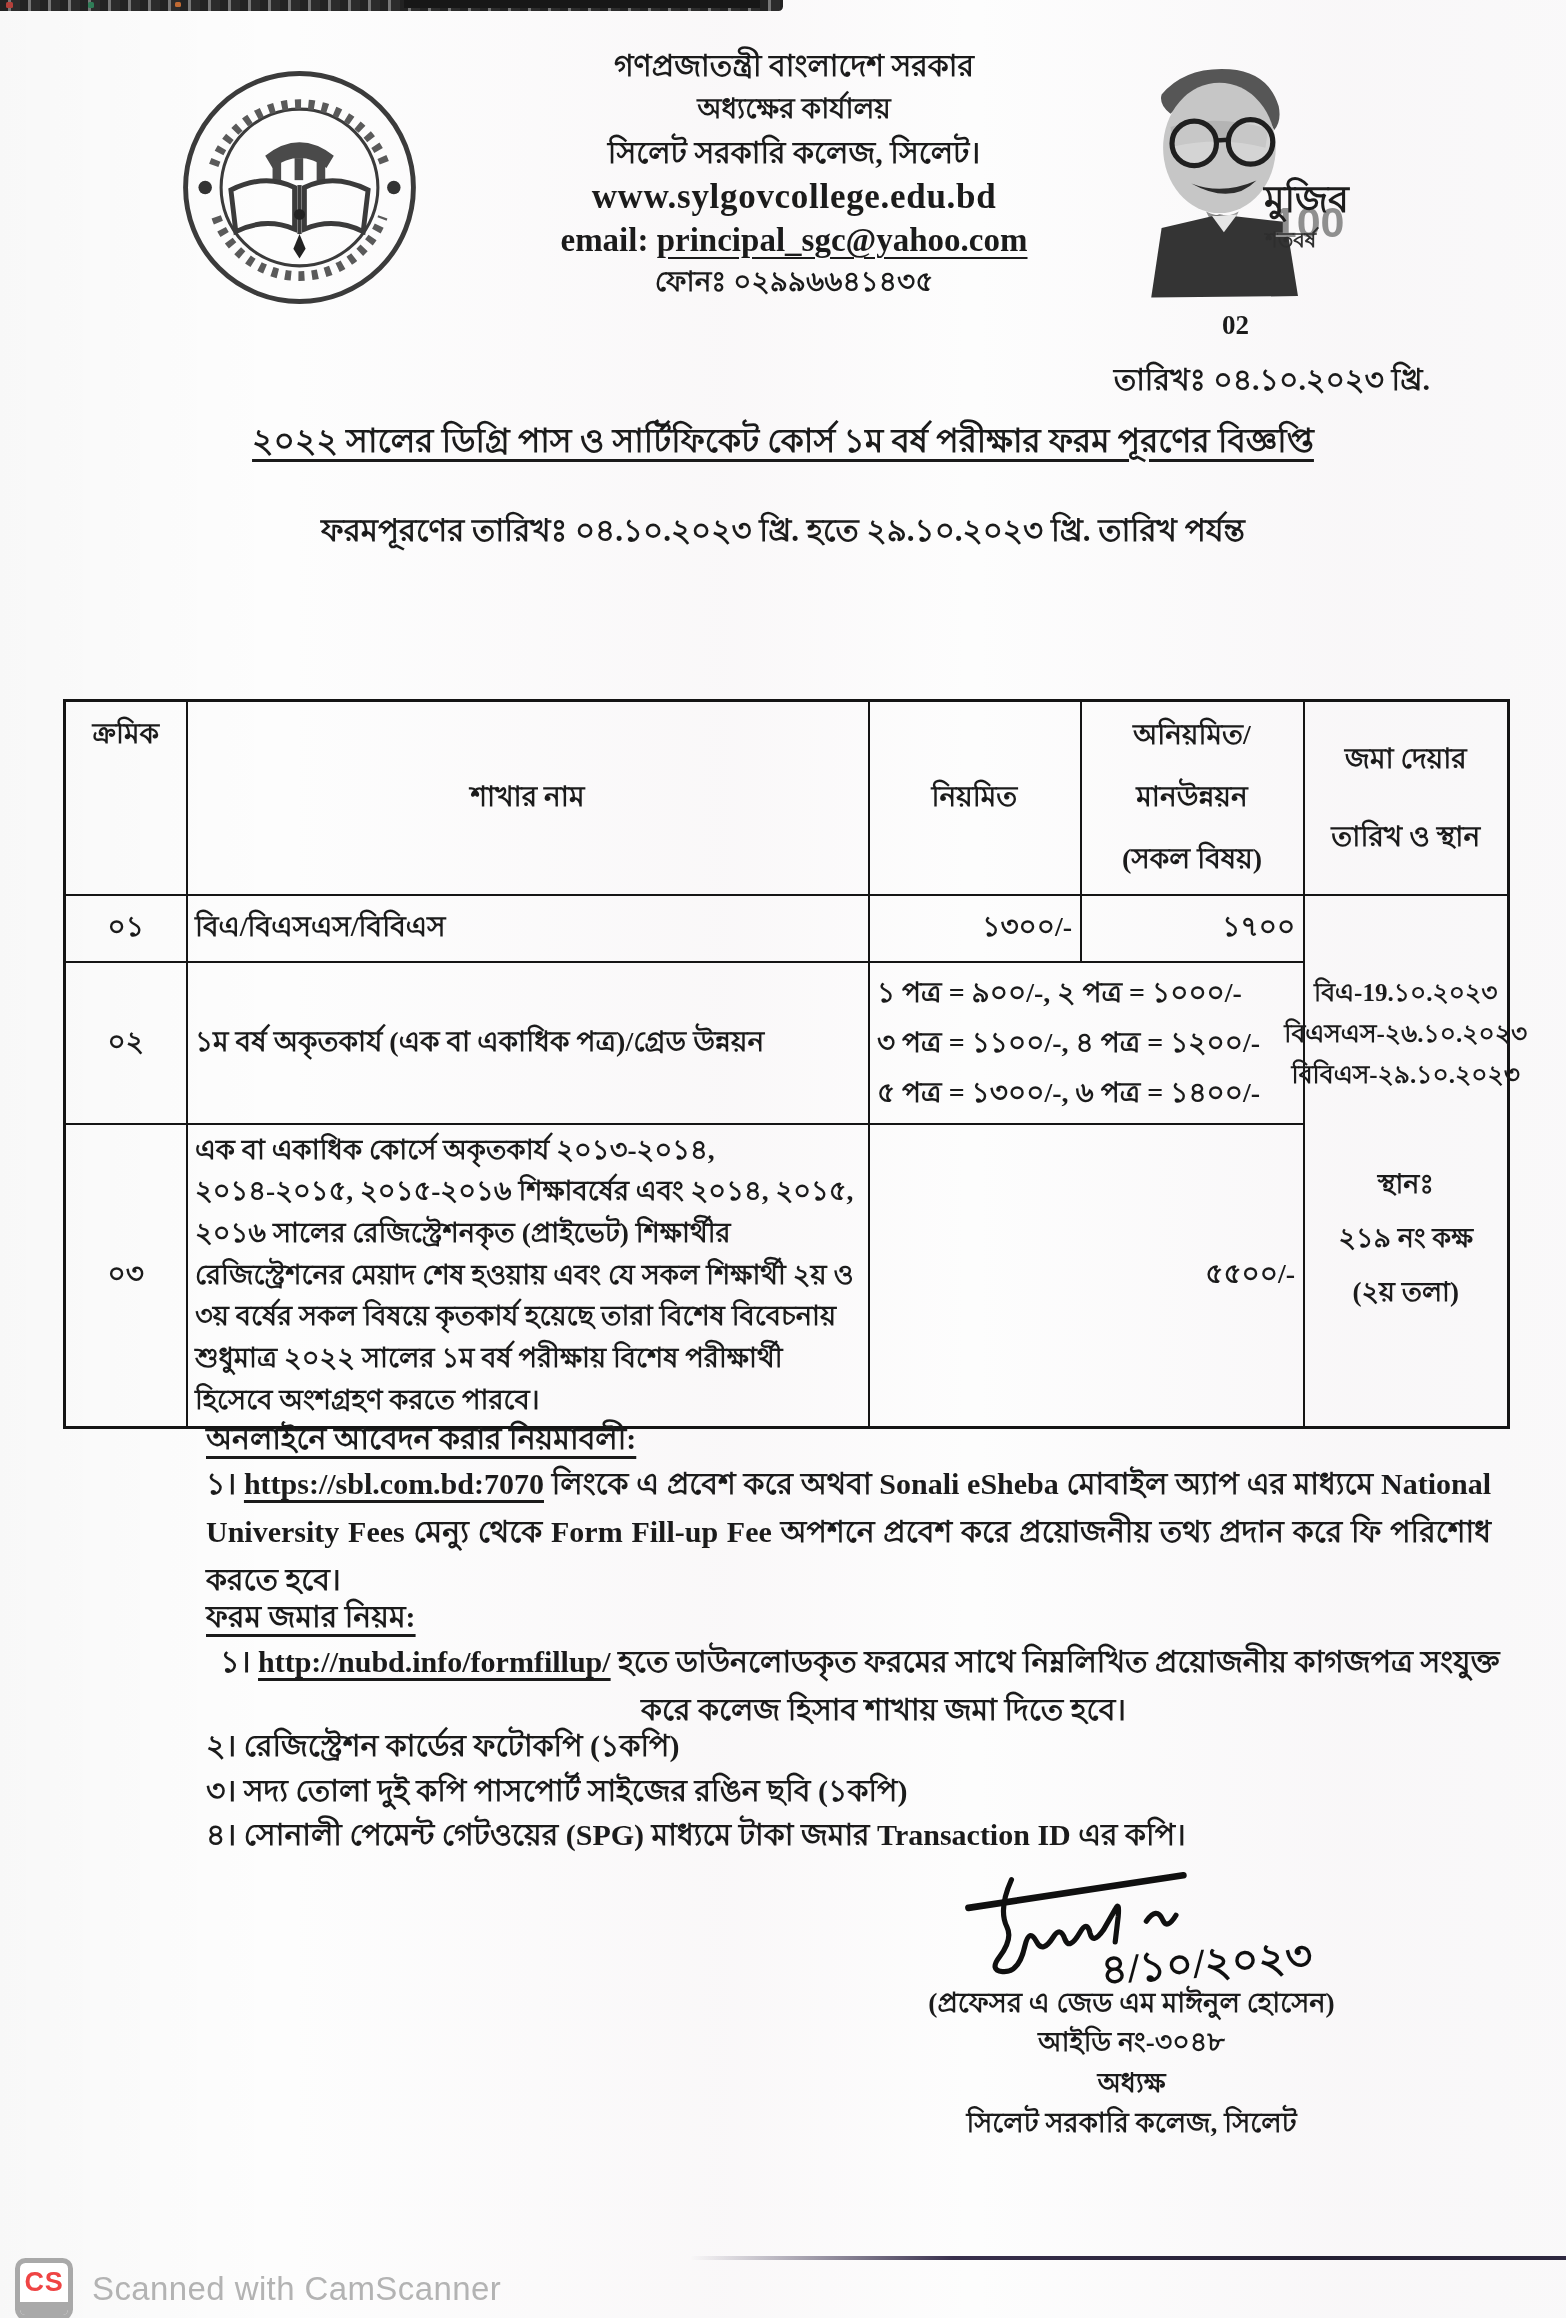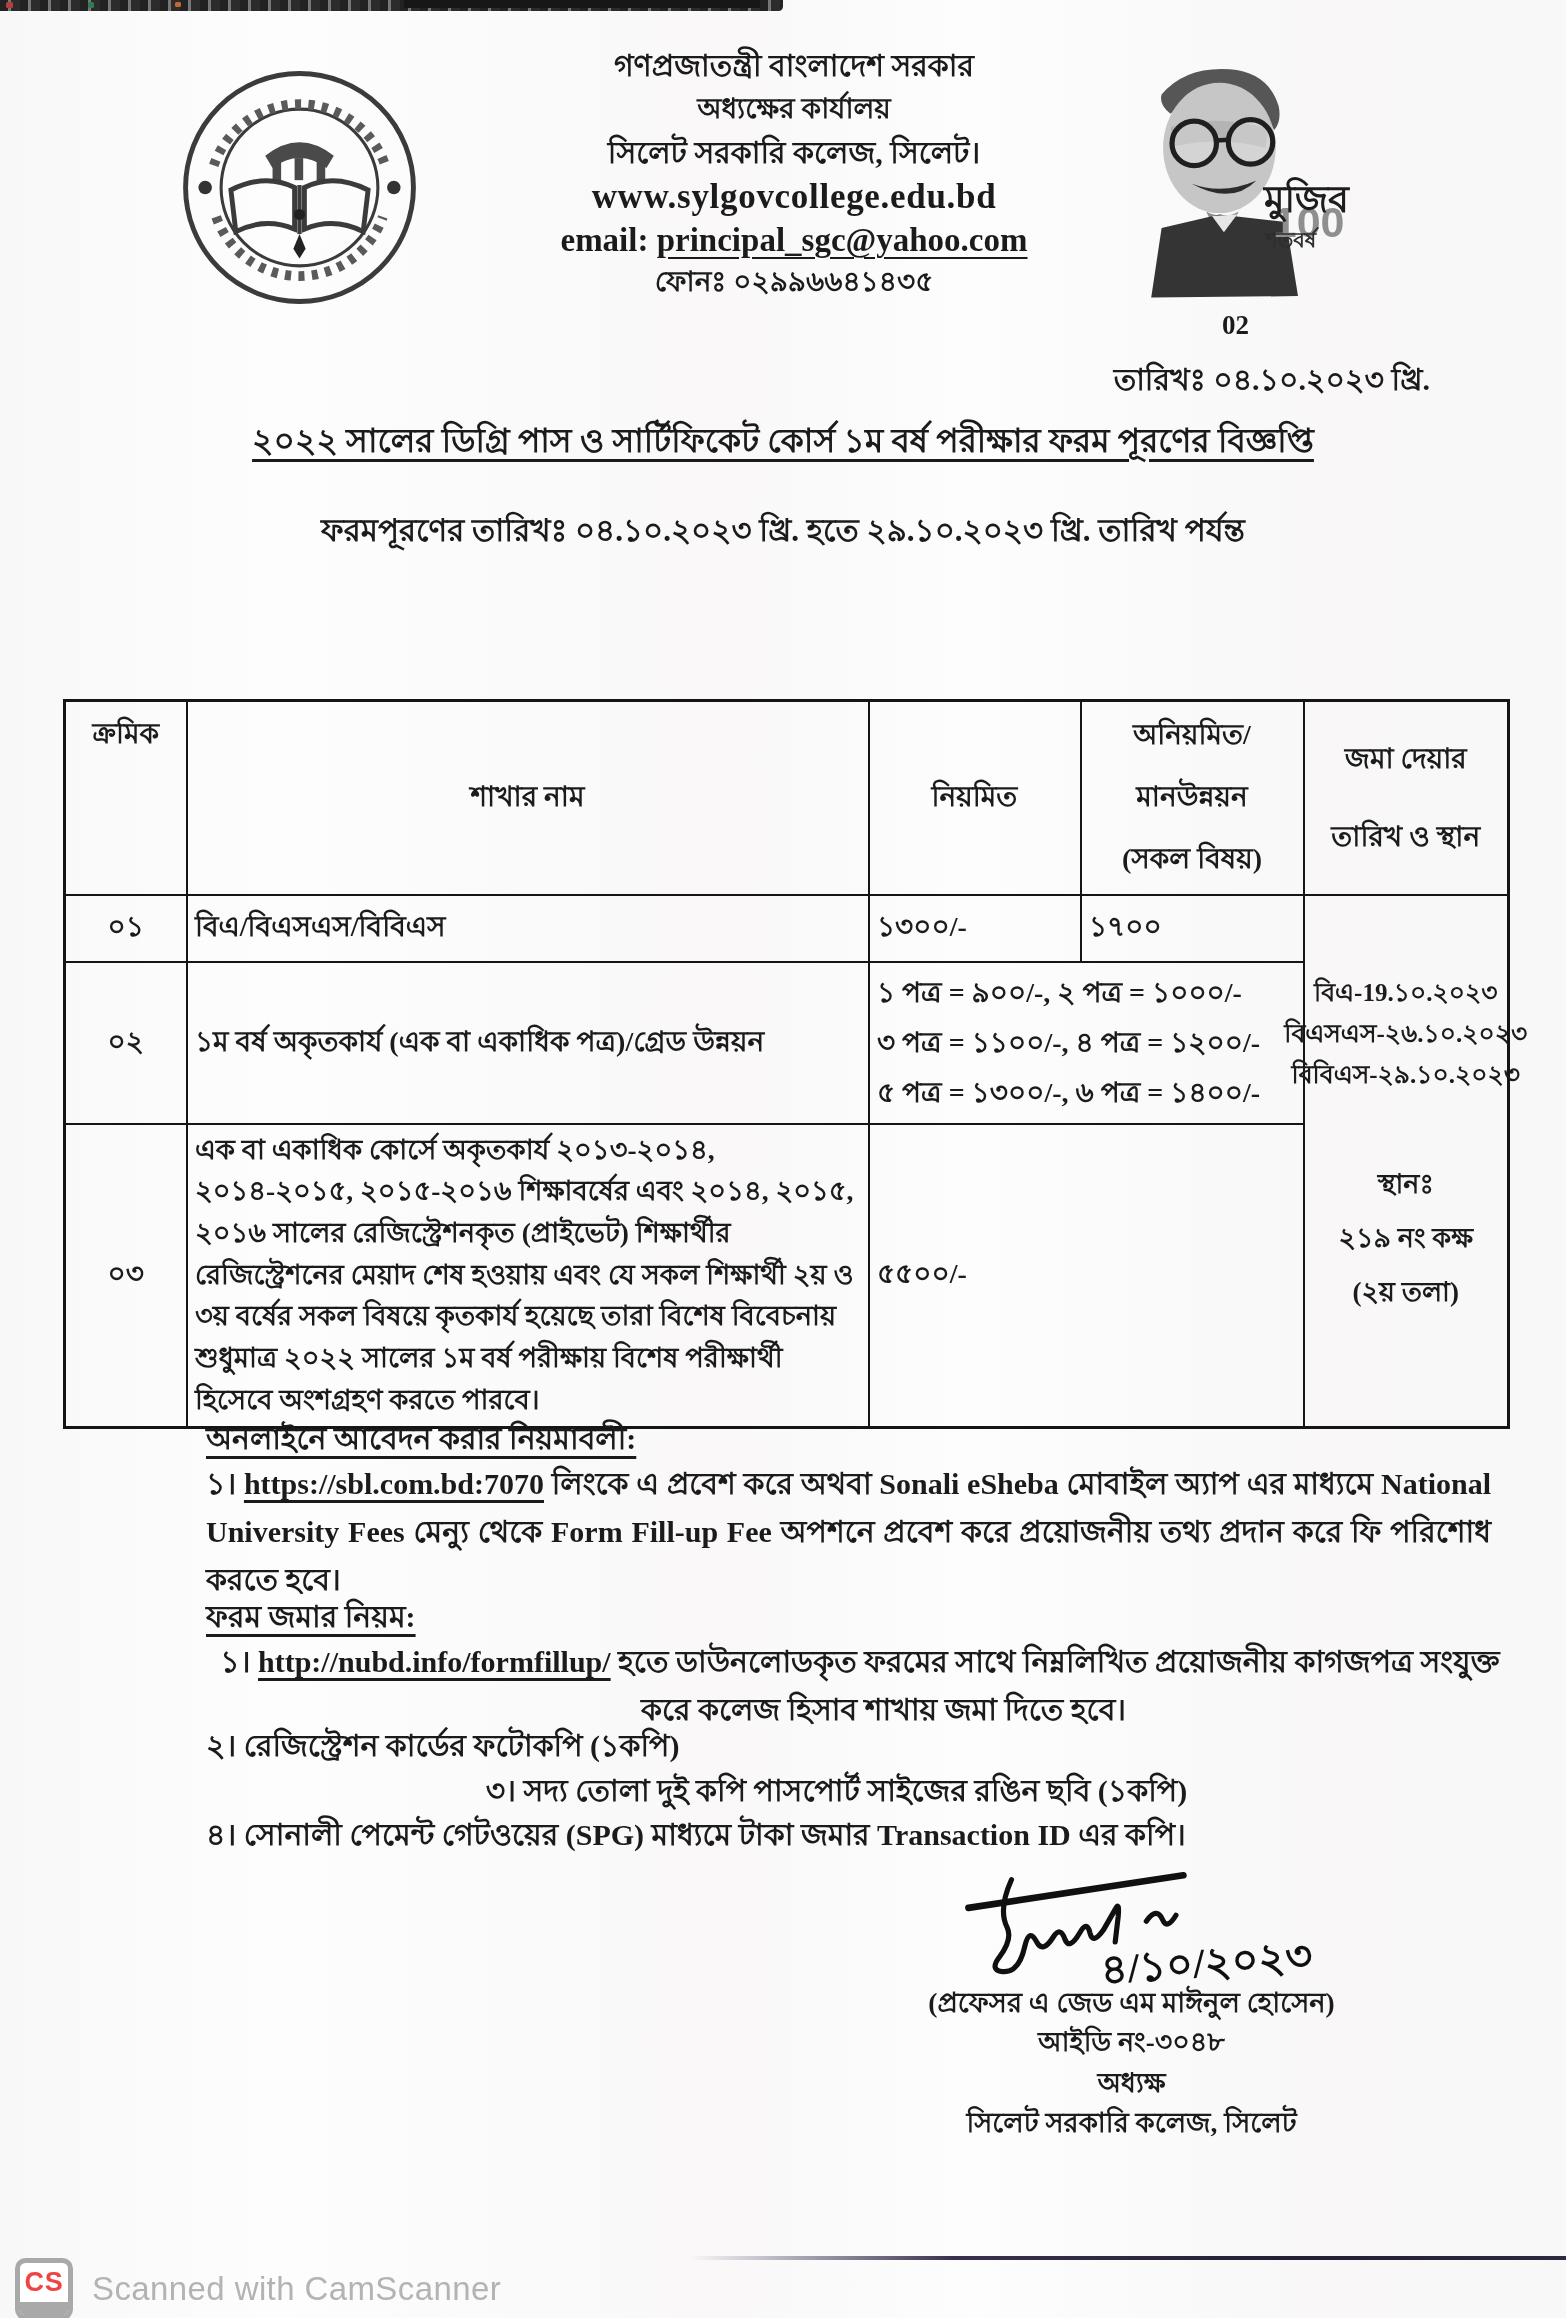--- a/index.html
+++ b/index.html
@@ -56,21 +56,21 @@
   .th-serial { vertical-align: top !important; padding-top: 10.4px !important; }
   .hdr-stack { display: flex; flex-direction: column; justify-content: space-between; height: 171px; padding: 6px 0; }
   .hdr-stack2 { display: flex; flex-direction: column; gap: 31px; padding-top: 16.3px; height: 154px; box-sizing: border-box; }
   .row-h { height: 194px; }
   .row-1 { height: 67px; }
   .row-2 { height: 145px; }
   .row-3 { height: 285px; }
   td.serial { text-align: center; font-size: 28px; vertical-align: middle; }
   td.branch { text-align: left; font-size: 28px; padding-left: 28px; vertical-align: middle; }
   td.branch-long { text-align: left; font-size: 27.4px; line-height: 1.52; padding: 13.4px 19px 13.4px 28px; vertical-align: middle; }
-  td.amount { text-align: left; font-size: 28px; vertical-align: middle; margin-left: 29px; }
+  td.amount { text-align: right; font-size: 28px; vertical-align: middle; margin-left: 29px; }
   td.fees-merged { text-align: left; font-size: 28px; vertical-align: middle; padding-left: 18px; }
   .fee-line { line-height: 1.8; }
   td.deposit { vertical-align: top; text-align: center; }
   .deposit-inner { display: flex; flex-direction: column; align-items: center; padding-top: 71px; gap: 62px; }
   .dates div { font-size: 25px; font-weight: 700; line-height: 1.65; }
   .venue div { font-size: 27px; font-weight: 700; line-height: 2.0; }
   
   .sec-heading { position: absolute; left: 206px; font-size: 30px; font-weight: 700; }
   .para { position: absolute; left: 206px; font-size: 30px; font-weight: 700; line-height: 1.6; text-align: justify; }
   .para .link { text-decoration: underline; text-decoration-thickness: 3px; text-underline-offset: 6px; font-weight: 700; }
@@ -243,21 +243,21 @@
 
   <div class="sec-heading" style="top:1593px;">
     <span class="u">ফরম জমার নিয়ম:</span>
   </div>
   <div class="para hang" style="top:1638px; width:1261px; text-align:center;">
     <span>১।</span>
     <span class="link">http://nubd.info/formfillup/</span>
     <span>হতে ডাউনলোডকৃত ফরমের সাথে নিম্নলিখিত প্রয়োজনীয় কাগজপত্র সংযুক্ত করে কলেজ হিসাব শাখায় জমা দিতে হবে।</span>
   </div>
   <div class="para" style="top:1722px; width:1261px; text-align:left;">২। রেজিস্ট্রেশন কার্ডের ফটোকপি (১কপি)</div>
-  <div class="para" style="top:1767px; width:1261px; text-align:center;">৩। সদ্য তোলা দুই কপি পাসপোর্ট সাইজের রঙিন ছবি (১কপি)</div>
+  <div class="para" style="top:1767px; width:1261px; text-align:left;">৩। সদ্য তোলা দুই কপি পাসপোর্ট সাইজের রঙিন ছবি (১কপি)</div>
   <div class="para" style="top:1811px; width:1305px; text-align:left;">
     <span>৪। সোনালী পেমেন্ট গেটওয়ের (SPG) মাধ্যমে টাকা জমার</span>
     <span class="en">Transaction ID</span>
     <span>এর কপি।</span>
   </div>
 
   <div class="sig-block">
     <svg class="sig-scribble" width="415" height="171" viewBox="0 0 560 230">
       <path d="M 60 102 L 350 58" stroke="#101010" stroke-width="9" fill="none" stroke-linecap="round"></path>
       <path d="M 118 64 q -18 40 -6 64 q 8 16 -10 40 q -14 18 4 20 q 22 2 30 -34 q 6 -26 16 -6 q 8 16 22 -6 q 10 -16 16 2 q 6 16 20 -8 q 10 -18 14 0 q 4 16 18 -4 l 16 -28 q 6 -12 4 10 l -4 34" stroke="#101010" stroke-width="7" fill="none" stroke-linecap="round" stroke-linejoin="round"></path>

